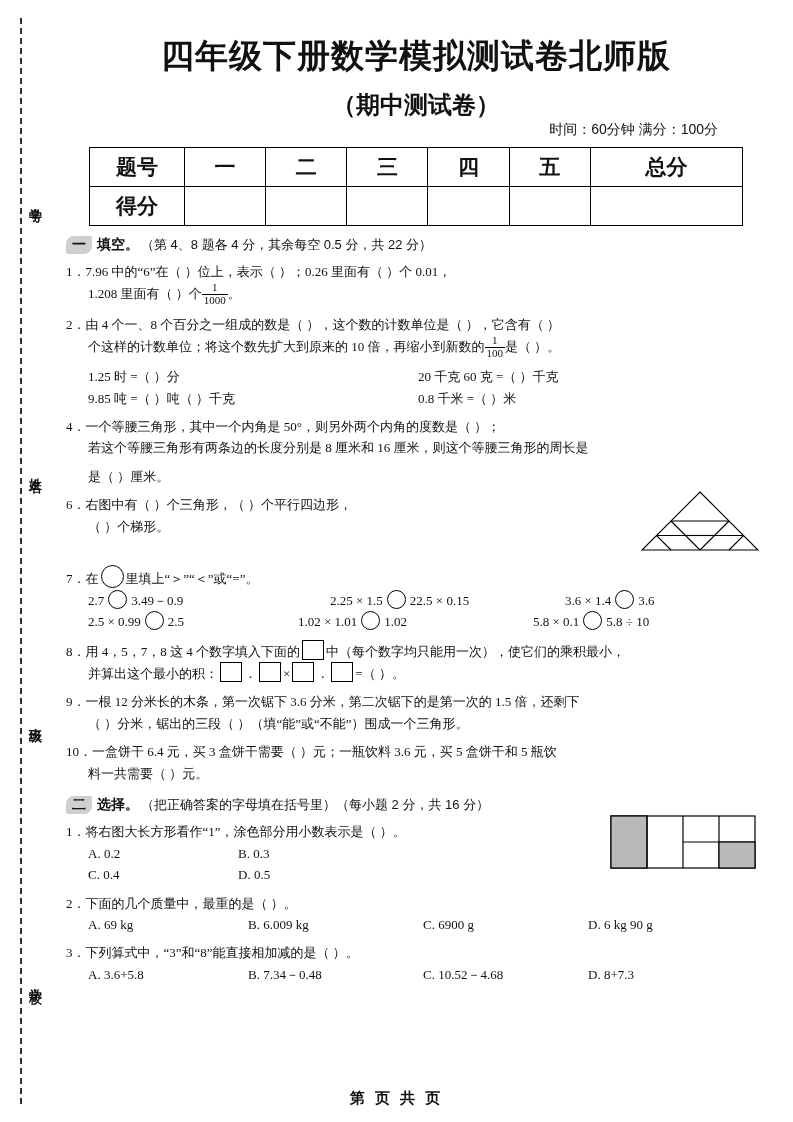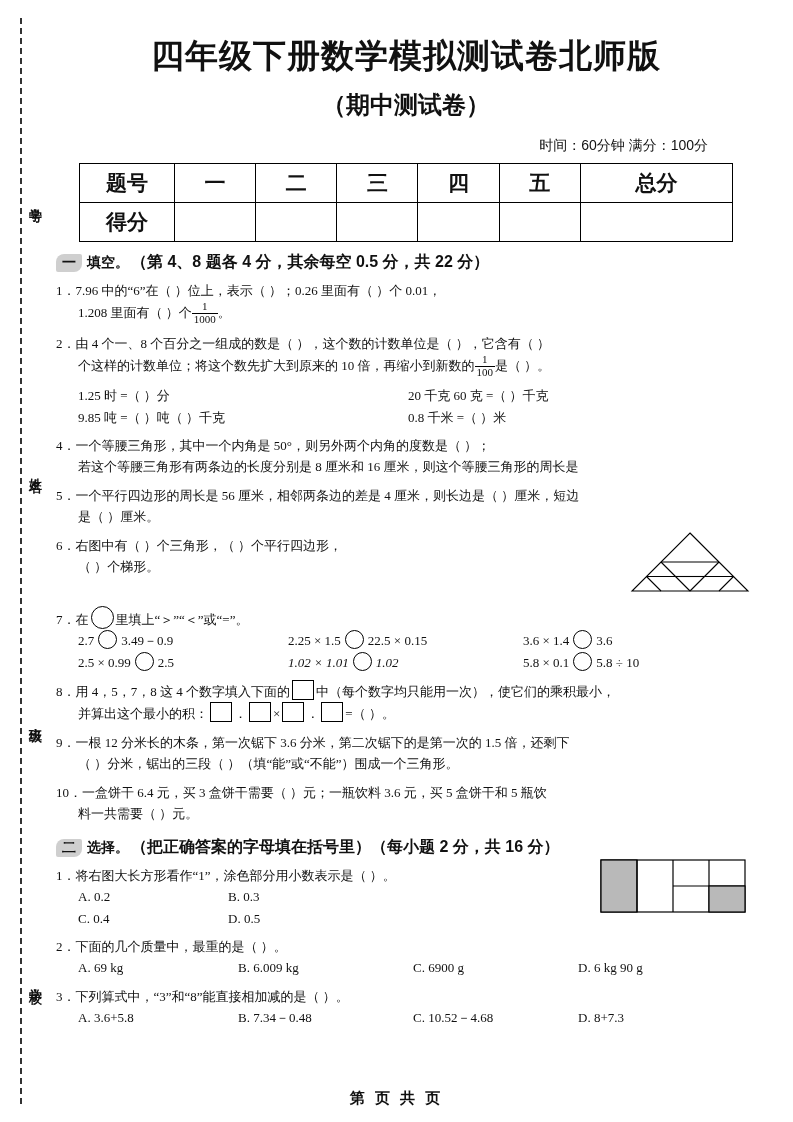--- a/index.html
+++ b/index.html
@@ -28,41 +28,41 @@
     font-size:13px;
     font-weight:bold;
     letter-spacing:2px;
     font-family:"Liberation Sans","DejaVu Sans",sans-serif;
   }
   .sl1{top:180px;}
   .sl2{top:450px;}
   .sl3{top:700px;}
   .sl4{top:960px;}
 
-  .content{position:absolute;left:56px;top:20px;width:700px;}
+  .content{position:absolute;left:66px;top:20px;width:700px;}
 
   .title{
     text-align:center;
     font-size:33px;
     font-weight:bold;
     letter-spacing:1px;
     font-family:"Liberation Sans","DejaVu Sans",sans-serif;
     margin-top:14px;
   }
   .subtitle{
     text-align:center;
     font-size:24px;
     font-weight:bold;
     font-family:"Liberation Sans","DejaVu Sans",sans-serif;
     margin-top:10px;
   }
   .meta{
     text-align:right;
     font-size:14px;
-    margin-top:16px;
+    margin-top:0;
     padding-right:48px;
     font-family:"Liberation Sans","DejaVu Sans",sans-serif;
   }
 
   table.score{
     border-collapse:collapse;
     margin:8px auto 0 auto;
     width:654px;
   }
   table.score td{
@@ -83,21 +83,21 @@
     display:flex;align-items:baseline;gap:2px;
   }
   .sec-num{
     display:inline-block;
     background:#cfcfcf;
     border-radius:8px 2px 8px 2px;
     padding:0 6px;
     font-size:14px;
     margin-right:3px;
   }
-  .sec-note{font-weight:bold;font-size:16px;}
+  .sec-note{font-weight:normal;font-size:13px;}
 
   .q{
     font-size:13px;
     line-height:1.65;
     margin-top:7px;
     position:relative;
   }
   .q .ln{display:block;}
   .indent{padding-left:22px;}
   .frac{
@@ -210,21 +210,20 @@
         <span>0.8 千米 =（      ）米</span>
       </span>
     </div>
 
     <div class="q">
       <span class="ln">4．一个等腰三角形，其中一个内角是 50°，则另外两个内角的度数是（                    ）；</span>
       <span class="ln indent">若这个等腰三角形有两条边的长度分别是 8 厘米和 16 厘米，则这个等腰三角形的周长是</span>
     </div>
 
     <div class="q">
-      <span class="ln">5．一个平行四边形的周长是 56 厘米，相邻两条边的差是 4 厘米，则长边是（      ）厘米，短边</span>
       <span class="ln indent">是（      ）厘米。</span>
     </div>
 
     <div class="q" style="min-height:64px;">
       <span class="ln">6．右图中有（      ）个三角形，（      ）个平行四边形，</span>
       <span class="ln indent">（      ）个梯形。</span>
       <svg class="triangle-fig" viewBox="0 0 120 62">
         <polygon points="60,2 118,60 2,60" fill="none" stroke="#000" stroke-width="1.1"></polygon>
         <line x1="31" y1="31" x2="89" y2="31" stroke="#000" stroke-width="1.1"></line>
         <line x1="31" y1="31" x2="60" y2="60" stroke="#000" stroke-width="1.1"></line>
@@ -235,26 +234,26 @@
         <line x1="16.5" y1="45.5" x2="103.5" y2="45.5" stroke="#000" stroke-width="1.1"></line>
       </svg>
     </div>
 
     <div class="q">
       <span class="ln">
         <span>7．在</span><span class="bigcirc"></span><span>里填上“＞”“＜”或“=”。</span>
       </span>
       <span class="ln indent" style="display:flex;">
         <span style="width:210px;"><span>2.7</span><span class="circ"></span><span>3.49－0.9</span></span>
-        <span style="width:235px;"><span>2.25 × 1.5</span><span class="circ"></span><span>22.5 × 0.15</span></span>
+        <span style="width:235px;margin-left:32px;"><span>2.25 × 1.5</span><span class="circ"></span><span>22.5 × 0.15</span></span>
         <span><span>3.6 × 1.4</span><span class="circ"></span><span>3.6</span></span>
       </span>
       <span class="ln indent" style="display:flex;">
         <span style="width:210px;"><span>2.5 × 0.99</span><span class="circ"></span><span>2.5</span></span>
-        <span style="width:235px;font-style:italic;"><span>1.02 × 1.01</span><span class="circ"></span><span>1.02</span></span>
+        <span style="width:235px;"><span>1.02 × 1.01</span><span class="circ"></span><span>1.02</span></span>
         <span><span>5.8 × 0.1</span><span class="circ"></span><span>5.8 ÷ 10</span></span>
       </span>
     </div>
 
     <div class="q">
       <span class="ln">
         <span>8．用 4，5，7，8 这 4 个数字填入下面的</span><span class="box"></span><span>中（每个数字均只能用一次），使它们的乘积最小，</span>
       </span>
       <span class="ln indent">
         <span>并算出这个最小的积：</span><span class="box"></span><span>．</span><span class="box"></span><span>×</span><span class="box"></span><span>．</span><span class="box"></span><span>=（          ）。</span>

